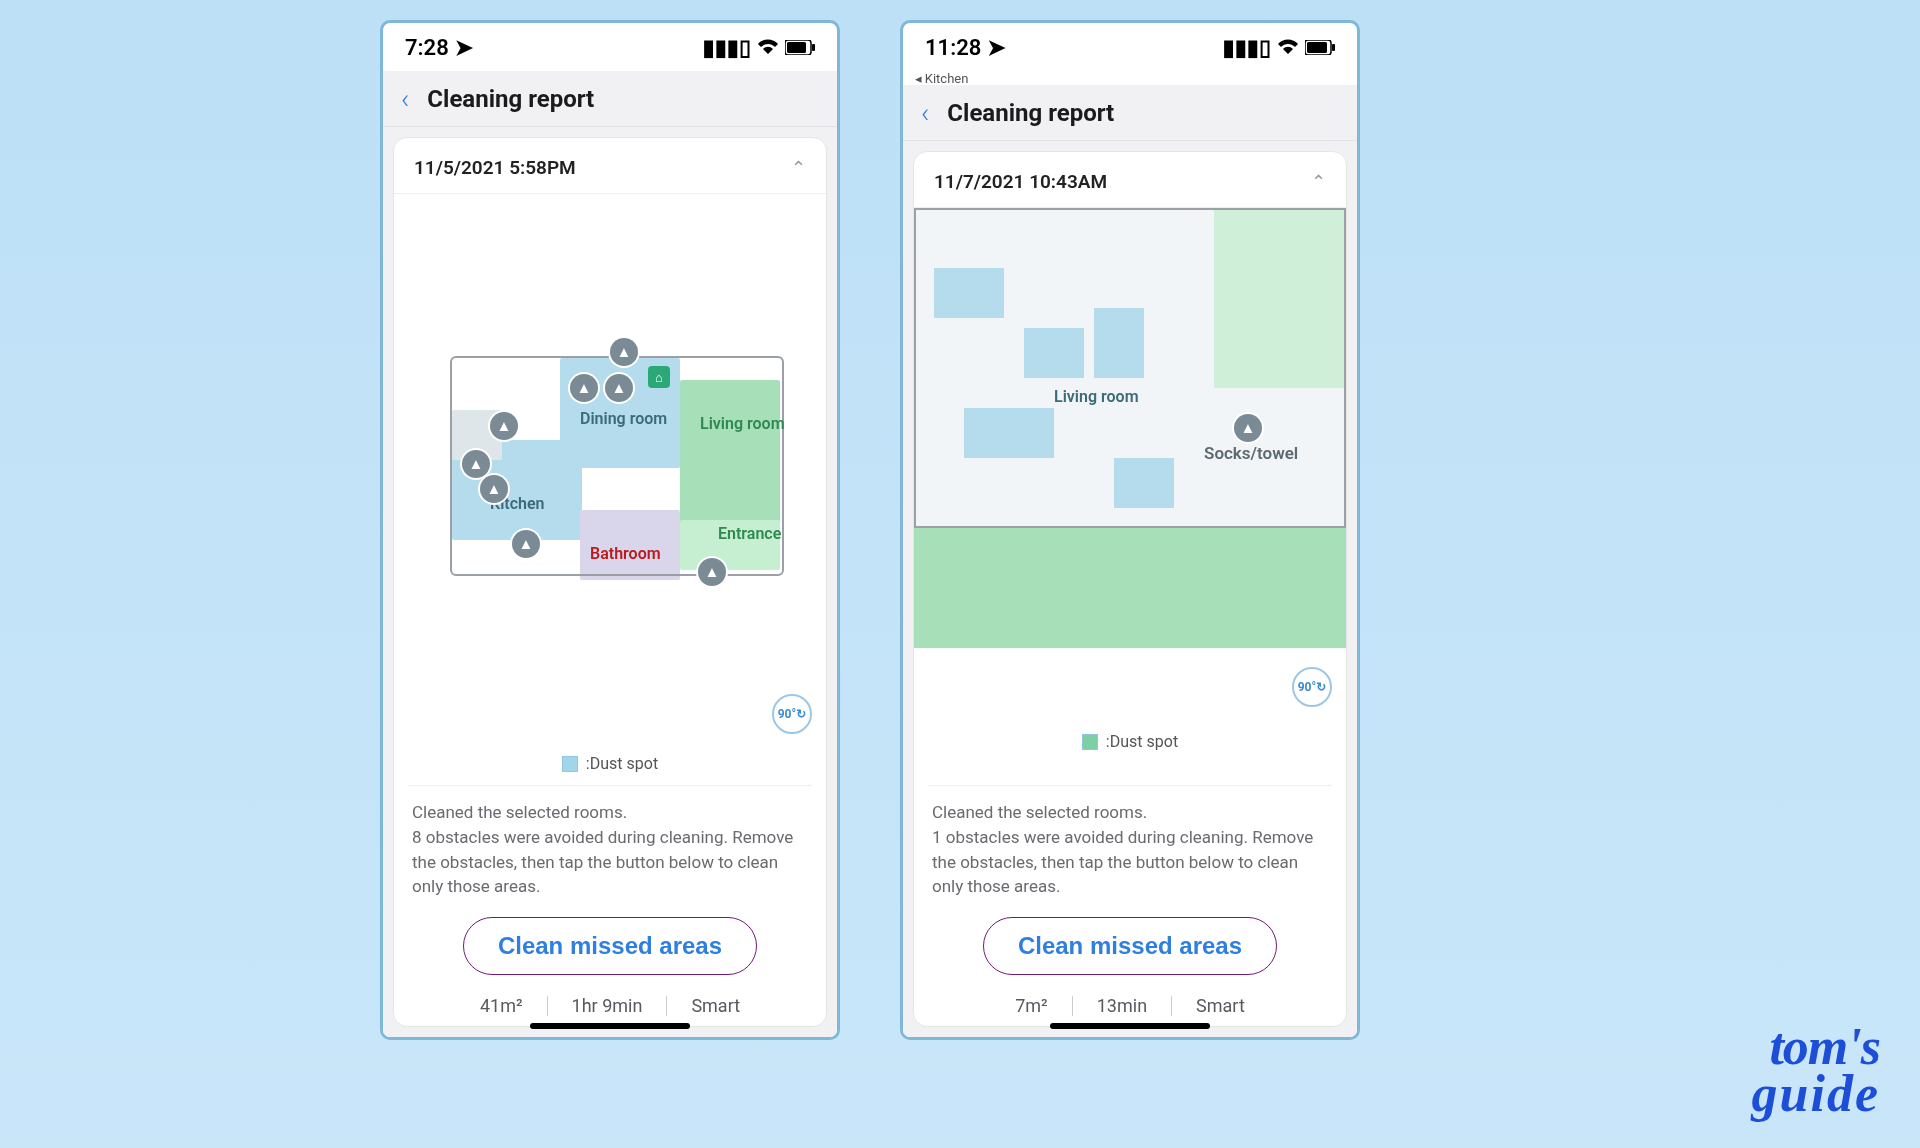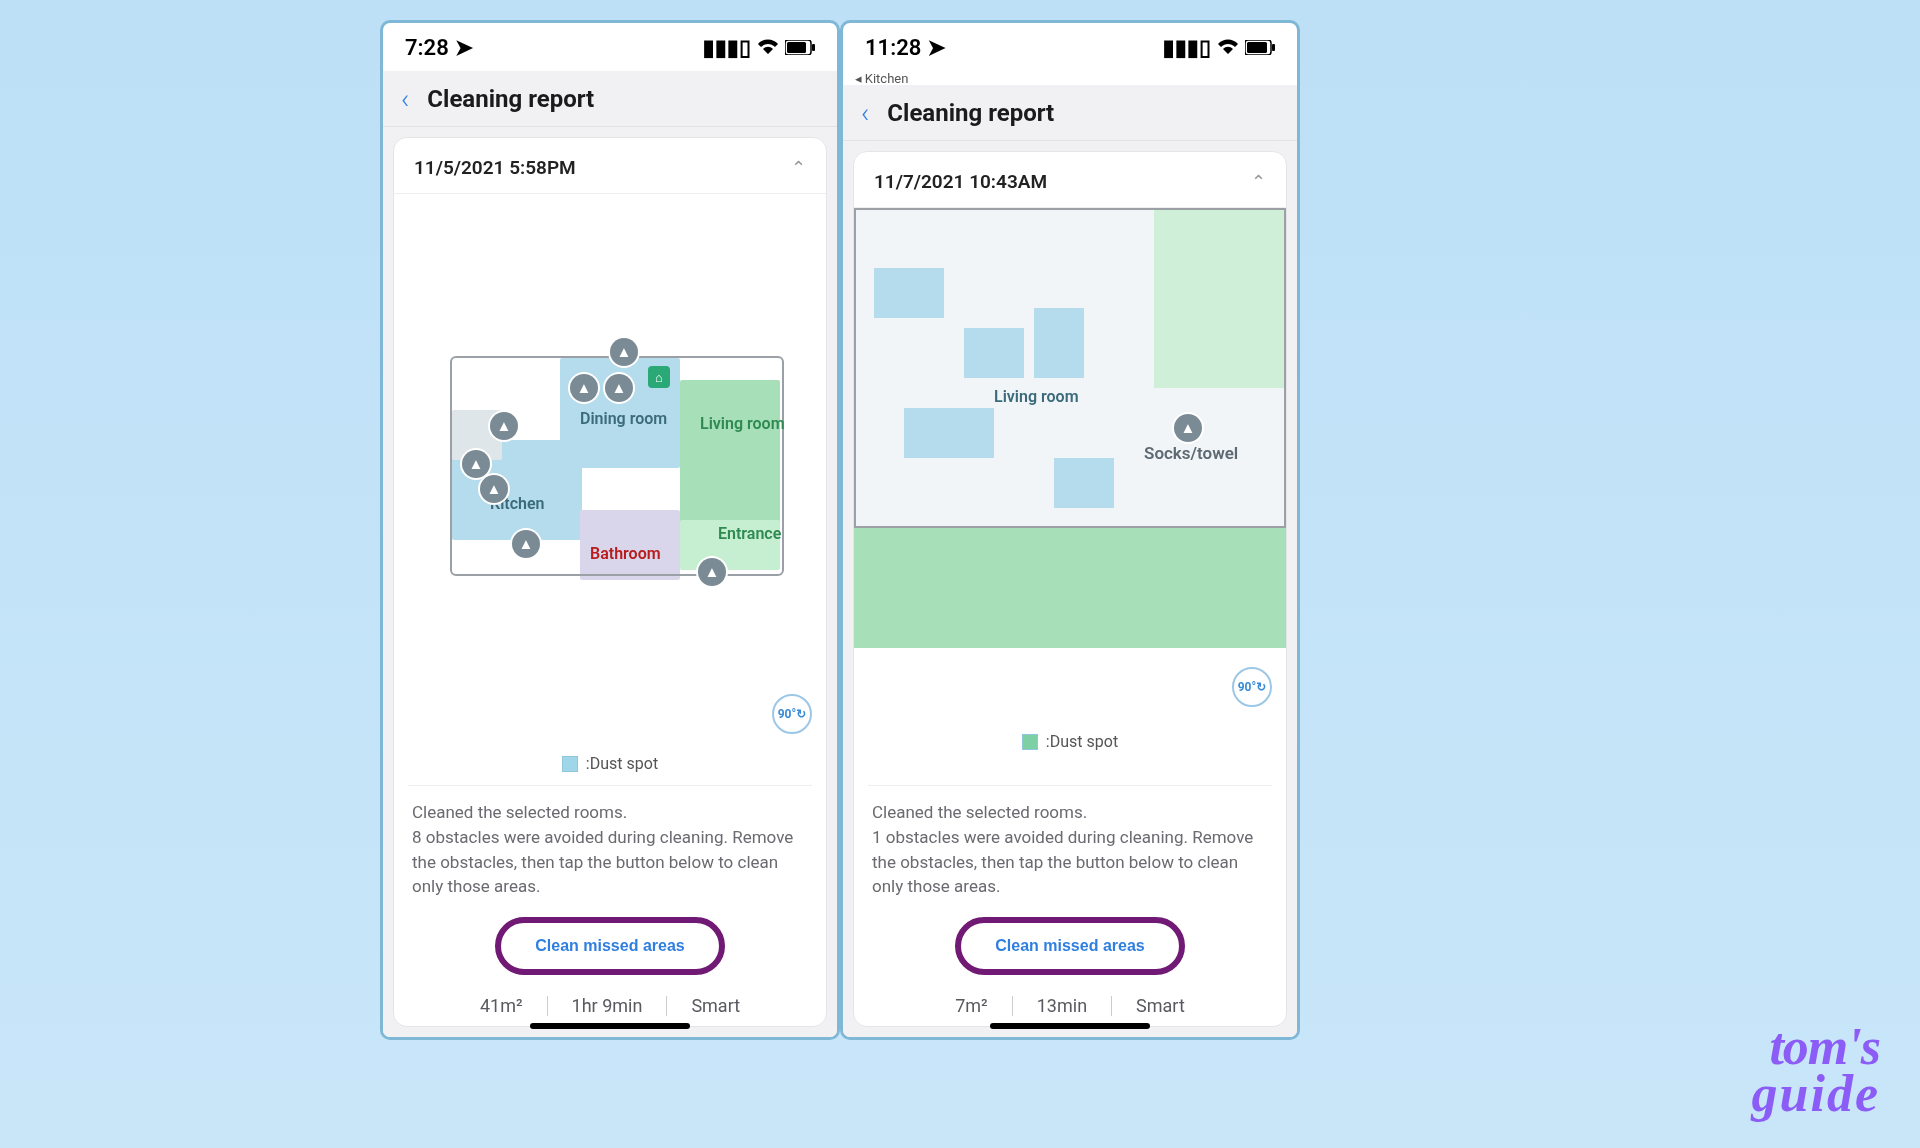--- a/index.html
+++ b/index.html
@@ -6,20 +6,21 @@
   body {
     font-family: -apple-system, BlinkMacSystemFont, "Segoe UI", Roboto, sans-serif;
     background: linear-gradient(180deg, #bde0f7 0%, #c9e6f9 100%);
     width: 1920px;
     height: 1148px;
     position: relative;
     overflow: hidden;
   }
   .phones {
     display: flex;
+    gap: 60px;
     position: absolute;
     top: 20px;
     left: 380px;
   }
   .phone {
     width: 460px;
     height: 1020px;
     background: #fff;
     border: 3px solid #7fb8d6;
     border-radius: 10px;
@@ -151,23 +152,23 @@
   .summary {
     text-align:left;
     padding:14px 18px 4px;
     color:#6a6a70;
     font-size:17px;
     line-height:1.45;
   }
   .pill-btn {
     margin:14px auto 6px;
     padding:14px 34px;
-    border:6px solid #701a75;
+    border:1px solid #701a75;
     border-radius:34px;
-    font-size:16px;
+    font-size:24px;
     font-weight:600;
     color:#2f7fe0;
     background:#fff;
     display:block;
     width:fit-content;
   }
   .stats-row {
     display:flex;
     justify-content:center;
     align-items:center;
@@ -179,21 +180,21 @@
   .stats-row .div { width:1px;height:20px;background:#ccc;}
   .home-indicator {
     position:absolute;
     bottom:8px;left:50%;transform:translateX(-50%);
     width:160px;height:6px;background:#000;border-radius:4px;
   }
   .logo {
     position:absolute;
     right:40px;bottom:30px;
     font-family: Georgia, 'Times New Roman', serif;
-    color:#8b5cf6;
+    color:#1d4ed8;
     font-size:48px;
     line-height:0.9;
     font-weight:700;
     font-style:italic;
     text-align:right;
   }
   .logo .g1 { font-size:52px; letter-spacing:-1px;}
   .logo .g2 { font-size:52px; letter-spacing:2px;}
 
   

